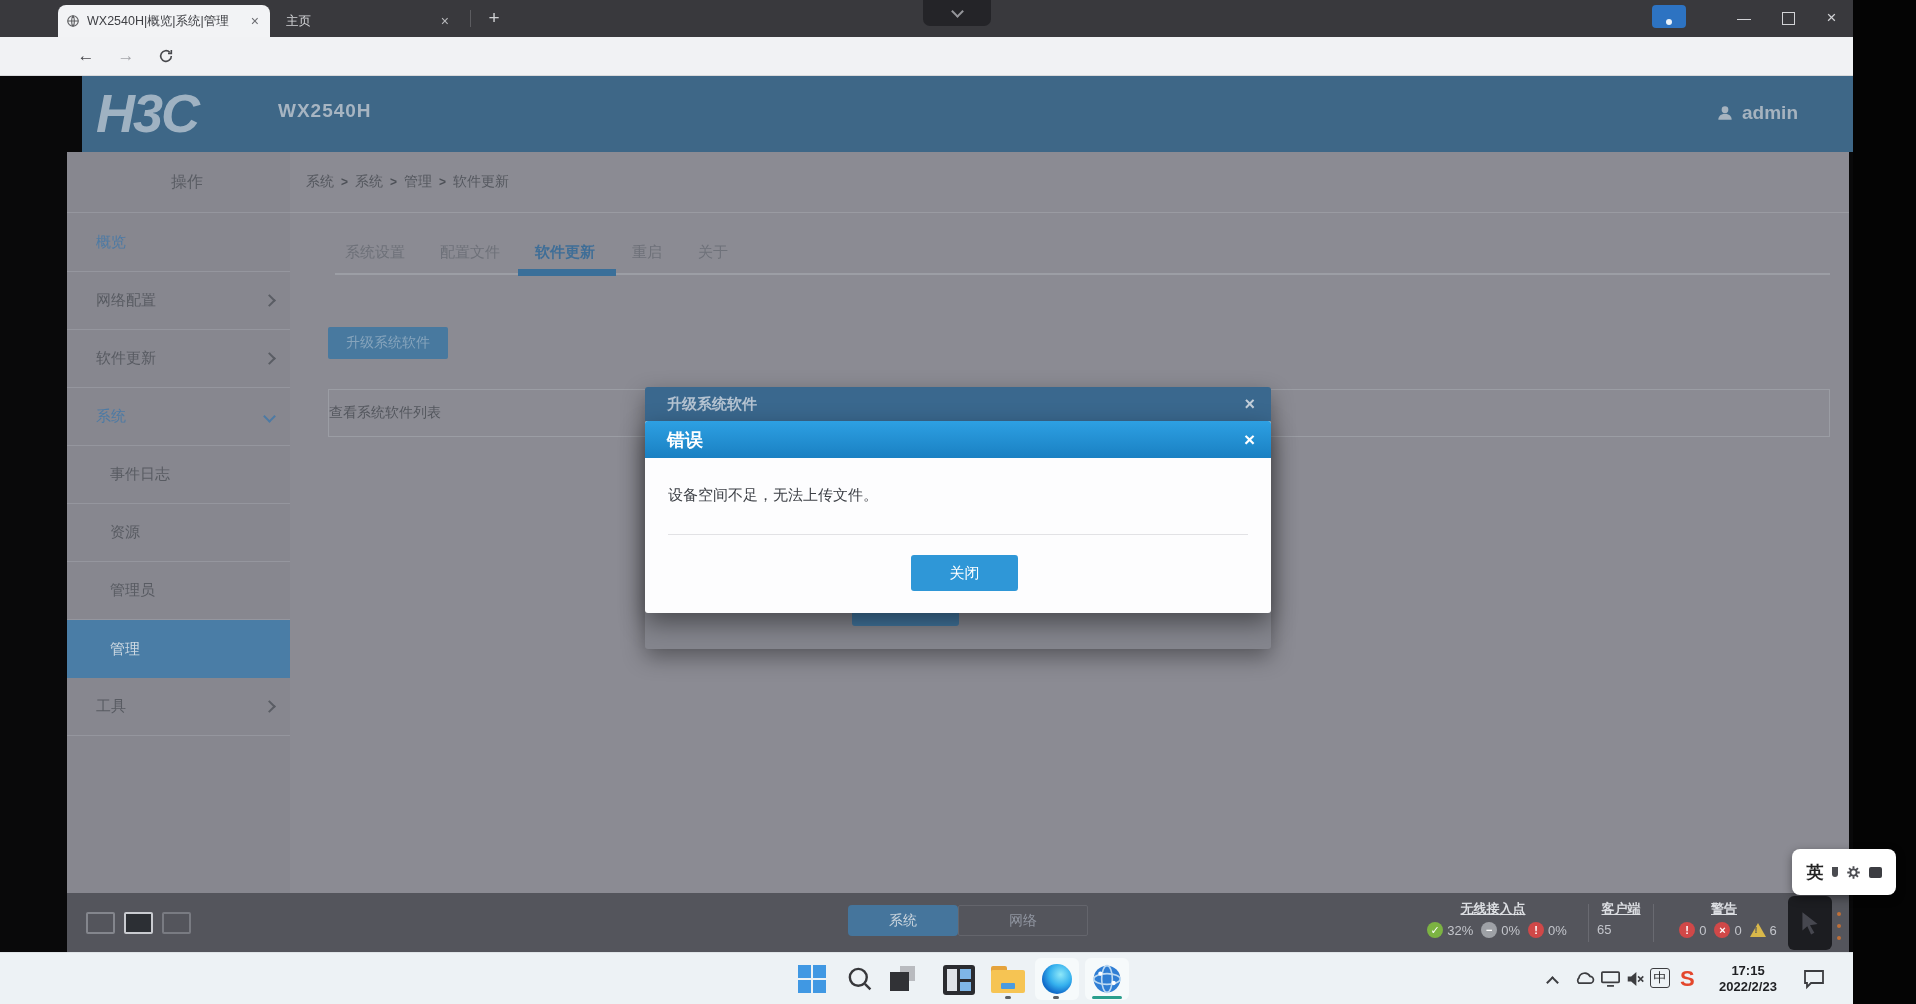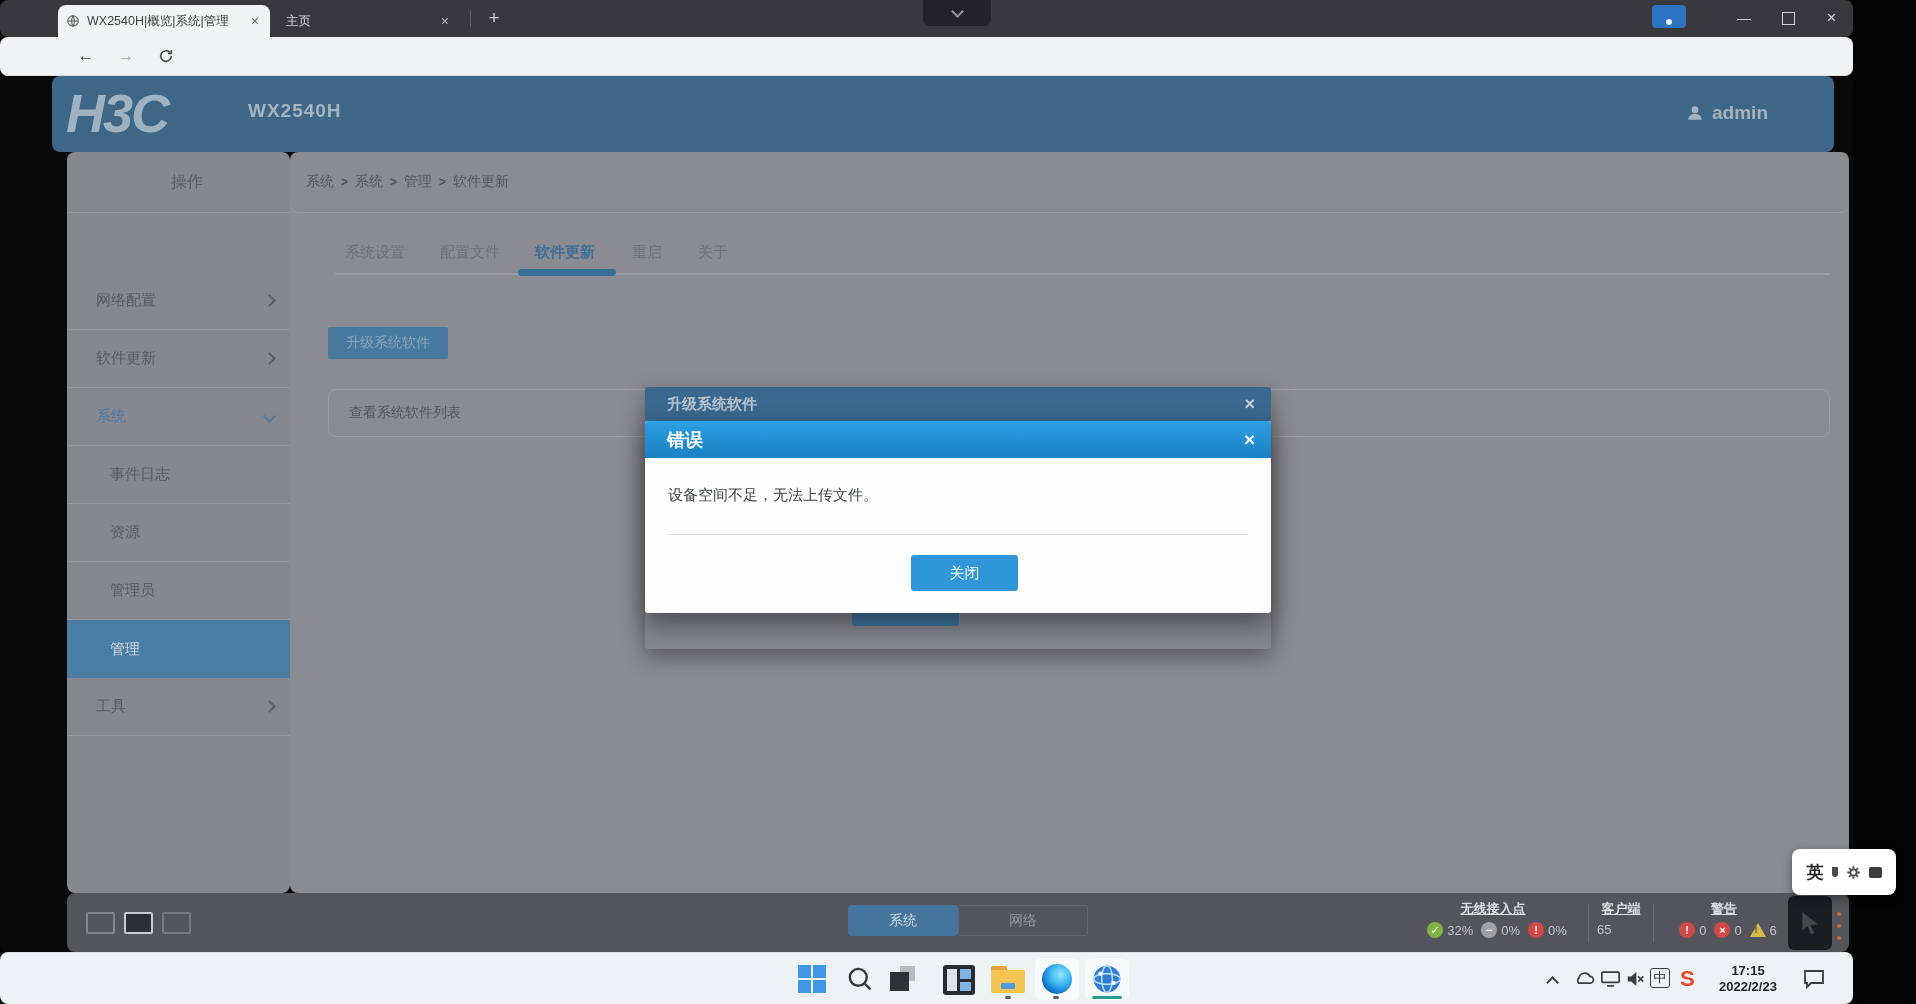--- a/index.html
+++ b/index.html
@@ -1,58 +1,58 @@
 <!DOCTYPE html>
 <html><head>
 <meta charset="utf-8">
 <style>
   html,body{margin:0;padding:0;background:#000;}
   #screen{position:relative;width:1916px;height:1004px;overflow:hidden;
     font-family:"Liberation Sans","DejaVu Sans",sans-serif;background:#040404;}
-  .abs{position:absolute;box-sizing:border-box;border-radius:8px;}
+  .abs{position:absolute;box-sizing:border-box;}
   .flex{display:flex;align-items:center;}
   .chev{display:inline-block;width:7px;height:7px;border-right:2px solid;border-bottom:2px solid;transform:rotate(-45deg);}
   .chev.down{transform:rotate(45deg);}
   .chev.up{transform:rotate(-135deg);}
   
   #tabbar{left:0;top:0;width:1853px;height:37px;background:#39393d;}
   .tab-active{left:58px;top:5px;width:212px;height:32px;background:#f2f3f5;border-radius:8px 8px 0 0;
     display:flex;align-items:center;padding:0 8px;font-size:12.5px;color:#3f4045;}
   .tab-idle{left:278px;top:8px;width:182px;height:26px;display:flex;align-items:center;padding:0 8px;
     font-size:12.5px;color:#d4d5d8;}
   .tab-title{flex:1;white-space:nowrap;overflow:hidden;}
   .tab-close{font-size:14px;color:#6a6b70;padding:0 3px;cursor:default;}
   .tab-idle .tab-close{color:#b9babd;}
   #toolbar{left:0;top:37px;width:1853px;height:39px;background:#f1f2f4;border-bottom:1px solid #d9dadc;}
   .navbtn{width:28px;height:28px;display:flex;align-items:center;justify-content:center;font-size:17px;}
   #addressbar{left:200px;top:42px;width:1552px;height:29px;background:#fff;border:1px solid #d6d7da;
     border-radius:6px;display:flex;align-items:center;padding:0 10px;}
   
   #viewport{left:0;top:76px;width:1853px;height:876px;background:#09090a;}
-  #h3c-header{left:52px;top:76px;width:1782px;height:76px;background:#3e6787;}
+  #h3c-header{left:82px;top:76px;width:1782px;height:76px;background:#3e6787;}
   #sidebar{left:67px;top:152px;width:223px;height:741px;background:#87878f;}
   .si{position:absolute;left:0;width:223px;border-bottom:1px solid #95969e;display:flex;align-items:center;
     padding-left:29px;box-sizing:border-box;font-size:15px;color:#585b62;}
   .si .chev{margin-left:auto;margin-right:16px;color:#5a5d64;}
   .si.sub{padding-left:43px;}
   .si.blue{color:#4d7aa4;}
   .si.active{background:#4a7da6;color:#cfdae3;border-bottom:none;}
   #main{left:290px;top:152px;width:1559px;height:741px;background:#8b8b93;}
   #breadcrumb{left:290px;top:152px;width:1559px;height:61px;border-bottom:1px solid #9a9ba2;
     display:flex;align-items:center;padding-left:16px;font-size:14px;color:#55585f;}
   .bc-sep{margin:0 7px;font-weight:bold;color:#4d5057;font-size:12px;}
   #tabstrip{left:290px;top:228px;width:1559px;height:48px;display:flex;align-items:center;}
   .ptab{font-size:15px;color:#6e7179;white-space:nowrap;}
   .ptab.active{color:#3f6e97;font-weight:bold;}
   #tabtrack{left:335px;top:273px;width:1495px;height:2px;background:#9c9ea5;}
   #tabunderline{left:518px;top:269px;width:98px;height:7px;background:#3a6f99;}
   #upgrade-btn{left:328px;top:327px;width:120px;height:32px;background:#48799f;color:#86a4bc;
     font-size:14px;display:flex;align-items:center;justify-content:center;border-radius:2px;}
   #list-panel{left:328px;top:389px;width:1502px;height:48px;border:1px solid #9b9da4;
-    display:flex;align-items:center;padding-left:20px;font-size:14px;color:#54575e;}
+    display:flex;align-items:center;font-size:14px;color:#54575e;}
   
   #dlg-upgrade{left:645px;top:387px;width:626px;height:262px;border-radius:3px;z-index:50;
     box-shadow:0 8px 22px rgba(0,0,0,.38);background:#85868e;}
   #dlg-upgrade .hd{position:absolute;left:0;top:0;width:100%;height:34px;background:#3a688e;
     border-radius:3px 3px 0 0;display:flex;align-items:center;padding:0 16px 0 22px;box-sizing:border-box;}
   #dlg-upgrade .hd .t{font-size:15px;font-weight:bold;color:#b5c3d1;}
   #dlg-upgrade .hd .x{margin-left:auto;font-size:18px;font-weight:bold;color:#c3ced9;}
   #dlg-upgrade .okbtn{position:absolute;left:207px;top:204px;width:107px;height:35px;background:#41759e;border-radius:3px;}
   #dlg-error{left:645px;top:421px;width:626px;height:192px;border-radius:3px;z-index:60;
     box-shadow:0 10px 26px rgba(0,0,0,.45);background:#fdfdfe;}
@@ -159,20 +159,23 @@
       <svg viewBox="0 0 24 24" width="20" height="20">
           <circle cx="12" cy="8" r="4" fill="#a6b3bf"></circle>
           <path d="M4 20c0-4.4 3.6-7 8-7s8 2.6 8 7z" fill="#a6b3bf"></path>
         </svg>
       <span style="margin-left:7px;font-size:19px;font-weight:bold;color:#a6b3bf;">admin</span>
     </div>
   </div>
 
   <div class="abs" id="sidebar">
     <div class="si" style="top:0;height:61px;justify-content:center;padding-left:17px;font-size:16px;color:#5a5d64;">操作</div>
+    <div class="si blue" style="top:61px;height:59px;">
+        <span>概览</span>
+      </div>
     <div class="si" style="top:120px;height:58px;">
         <span>网络配置</span>
         <span class="chev"></span>
       </div>
     <div class="si" style="top:178px;height:58px;">
         <span>软件更新</span>
         <span class="chev"></span>
       </div>
     <div class="si blue" style="top:236px;height:58px;">
         <span>系统</span>

